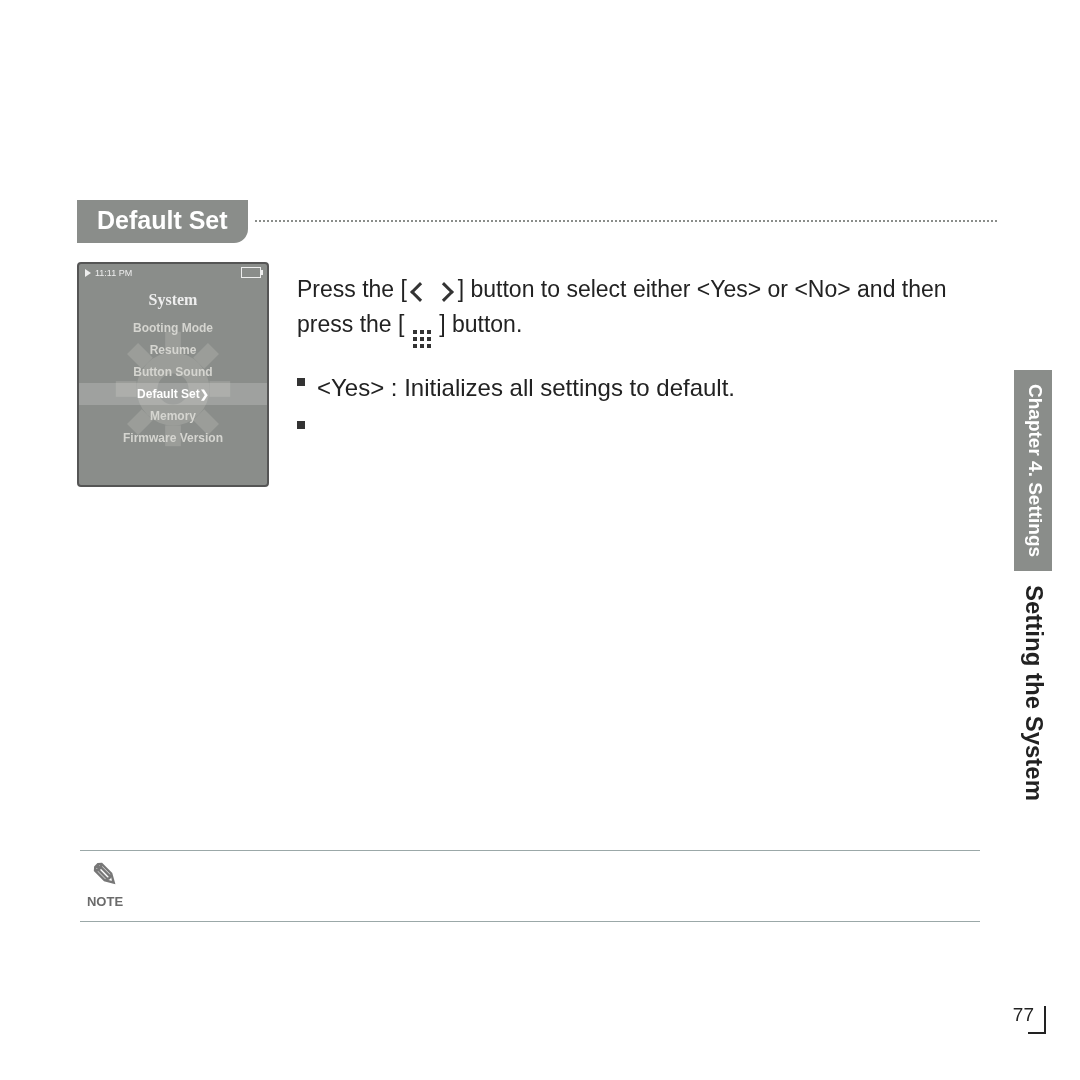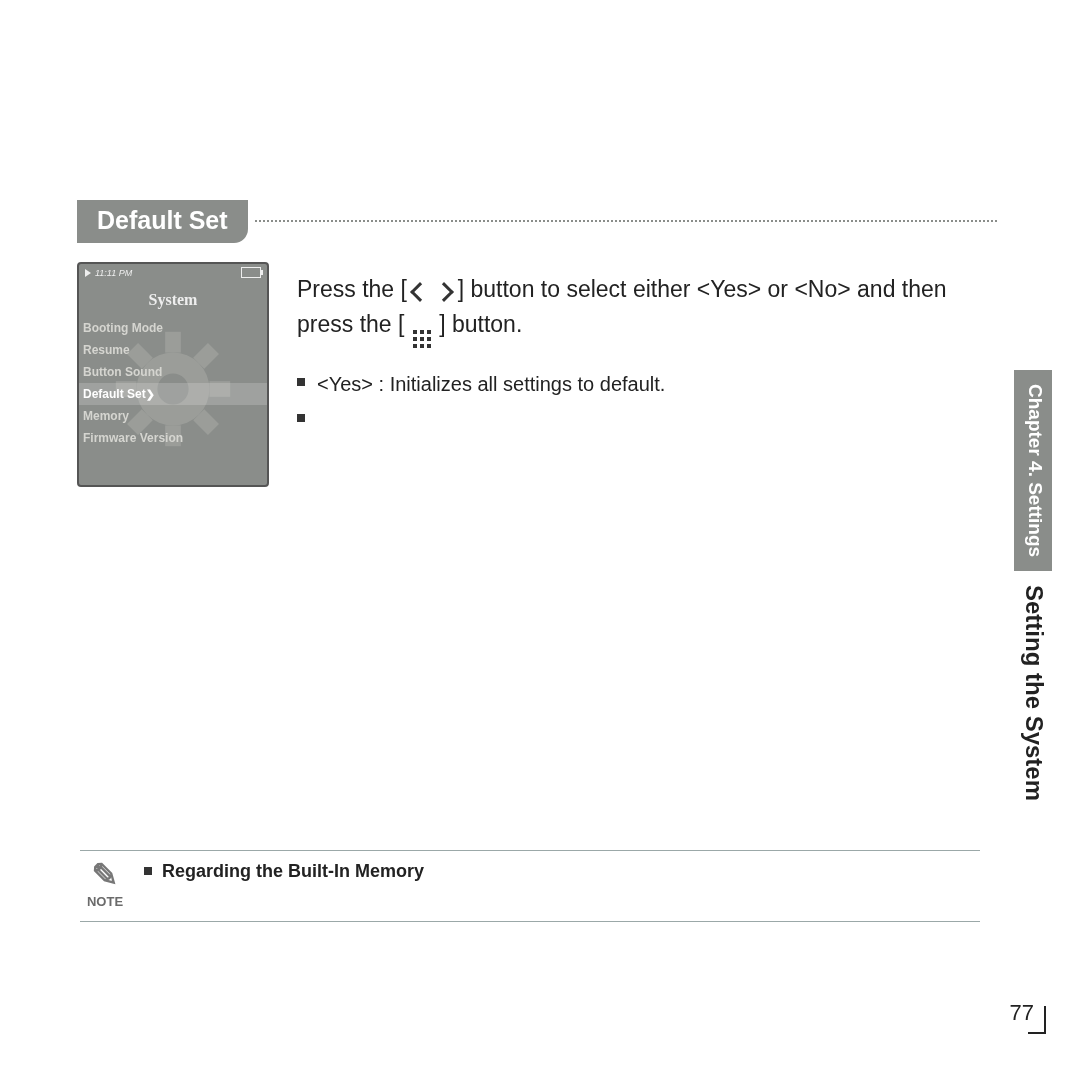--- a/index.html
+++ b/index.html
@@ -56,21 +56,21 @@
     overflow: hidden;
   }
   .device .statusbar {
     display: flex;
     justify-content: space-between;
     align-items: center;
     padding: 3px 6px 1px 6px;
     font-size: 9px;
     color: #eee;
   }
-  .statusbar .left { display:flex; align-items:center; gap:4px;font-style:italic; }
+  .statusbar .left { display:flex; align-items:center; gap:4px; }
   .play-icon {
     width: 0; height: 0;
     border-left: 6px solid #eee;
     border-top: 4px solid transparent;
     border-bottom: 4px solid transparent;
   }
   .battery {
     width: 18px; height: 9px; border:1px solid #eee; position: relative;
   }
   .battery::after{ content:""; position:absolute; right:-3px; top:2px; width:2px; height:5px; background:#eee;}
@@ -93,21 +93,21 @@
   .menu {
     position: relative;
     z-index: 2;
   }
   .menu-item {
     padding: 4px 4px;
     font-size: 12px;
     font-weight: bold;
     color: #d5d5d0;
     display:flex;
-    justify-content: flex-start;
+    justify-content: center;
     align-items: center;
   }
   .menu-item.selected {
     background: rgba(255,255,255,0.18);
     color: #fff;
   }
   .chev-small {
     font-size: 11px;
     font-weight: bold;
     color: #fff;
@@ -138,21 +138,21 @@
   .dots-grid {
     display:inline-grid;
     grid-template-columns: repeat(3, 4px);
     grid-template-rows: repeat(3, 4px);
     gap:3px;
     vertical-align: -2px;
     margin: 0 2px;
   }
   .dots-grid span { background:#333; width:4px; height:4px; }
   .bullets {
-    font-size: 20px;
+    font-size: 24px;
     line-height: 1.8;
   }
   .bullets .row { display:flex; gap:12px; }
   .bullets .sq { width:8px; height:8px; background:#333; margin-top:12px; flex:none;}
   .note-block {
     position: absolute;
     left: 80px;
     width: 900px;
     top: 850px;
   }
@@ -193,21 +193,21 @@
   .side-section {
     color:#222;
     font-weight:bold;
     font-size:24px;
     padding: 14px 4px 0 6px;
   }
   .page-num {
     position:absolute;
     right: 46px;
     bottom: 54px;
-    font-size:22px;
+    font-size:19px;
   }
   .page-tick {
     position:absolute;
     right:34px;
     bottom: 46px;
     width:2px; height:28px;
     background:#222;
   }
   .page-tick::after{
     content:""; position:absolute; bottom:0; right:0; width:18px; height:2px; background:#222;
@@ -305,24 +305,20 @@
 </div>
 
 <div class="note-block">
   <div class="note-rule"></div>
   <div class="note-body">
     <div class="note-left">
       <div class="pencil">✎</div>
       <div>NOTE</div>
     </div>
     <div>
-      <div class="note-heading">
-        <span class="sq"></span>
-        <span>Regarding the Built-In Memory</span>
-      </div>
     </div>
   </div>
   <div class="note-rule" style="margin-top:10px"></div>
 </div>
 
 <div class="sidebar">
   <span class="side-chapter">Chapter 4. Settings</span>
   <span class="side-section">Setting the System</span>
 </div>
 

